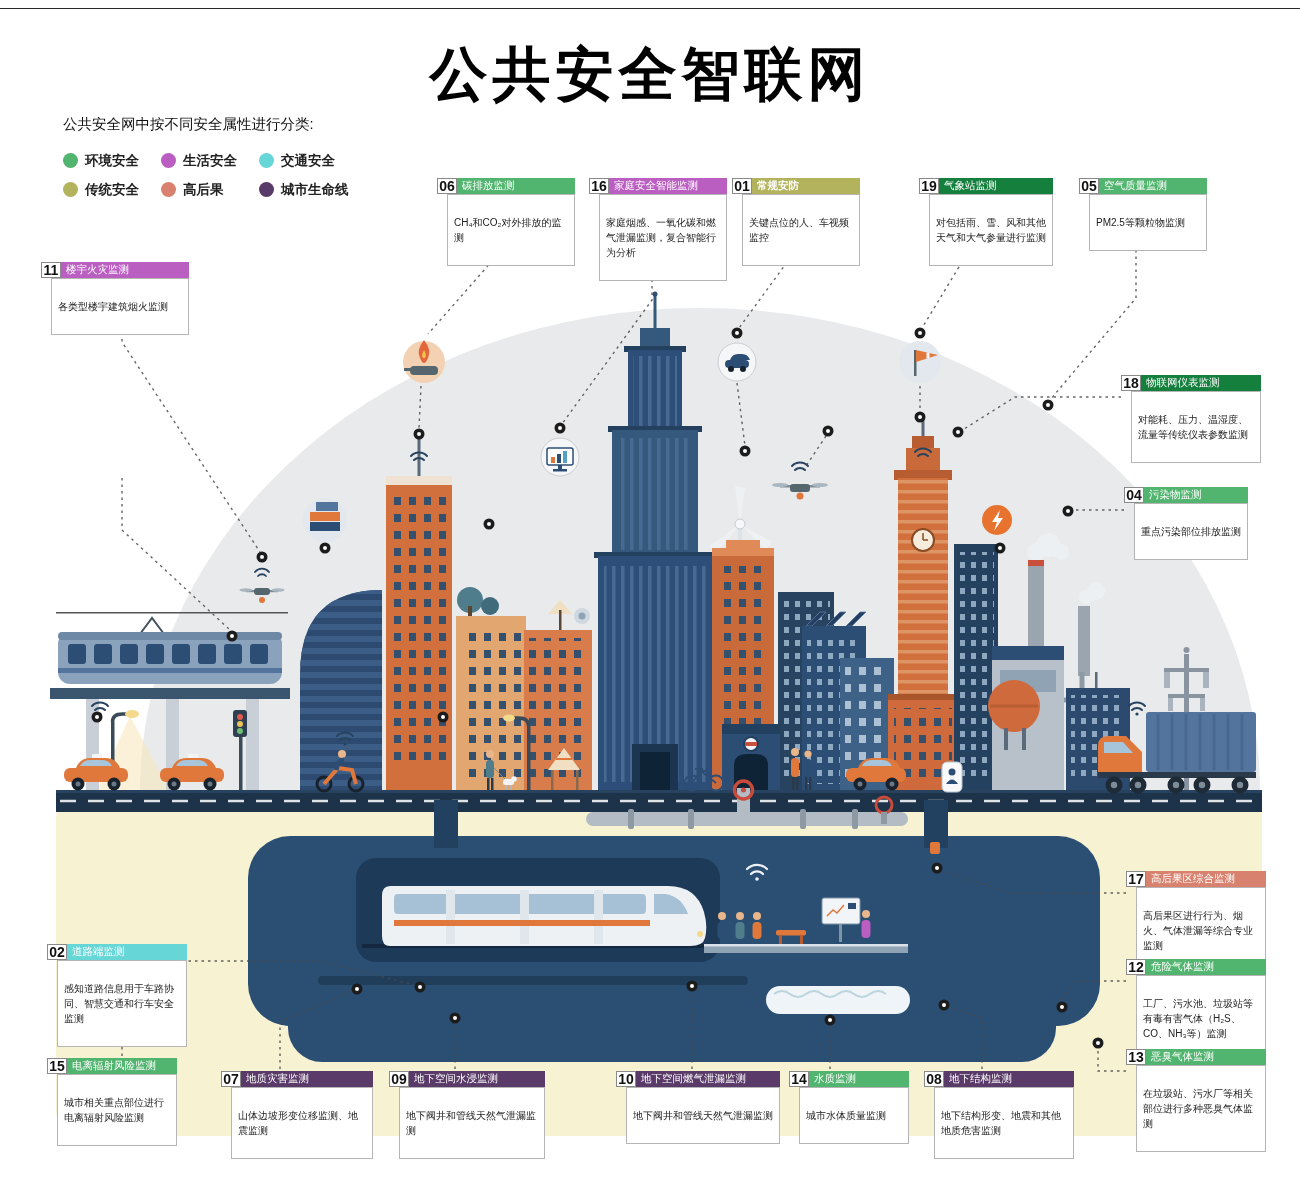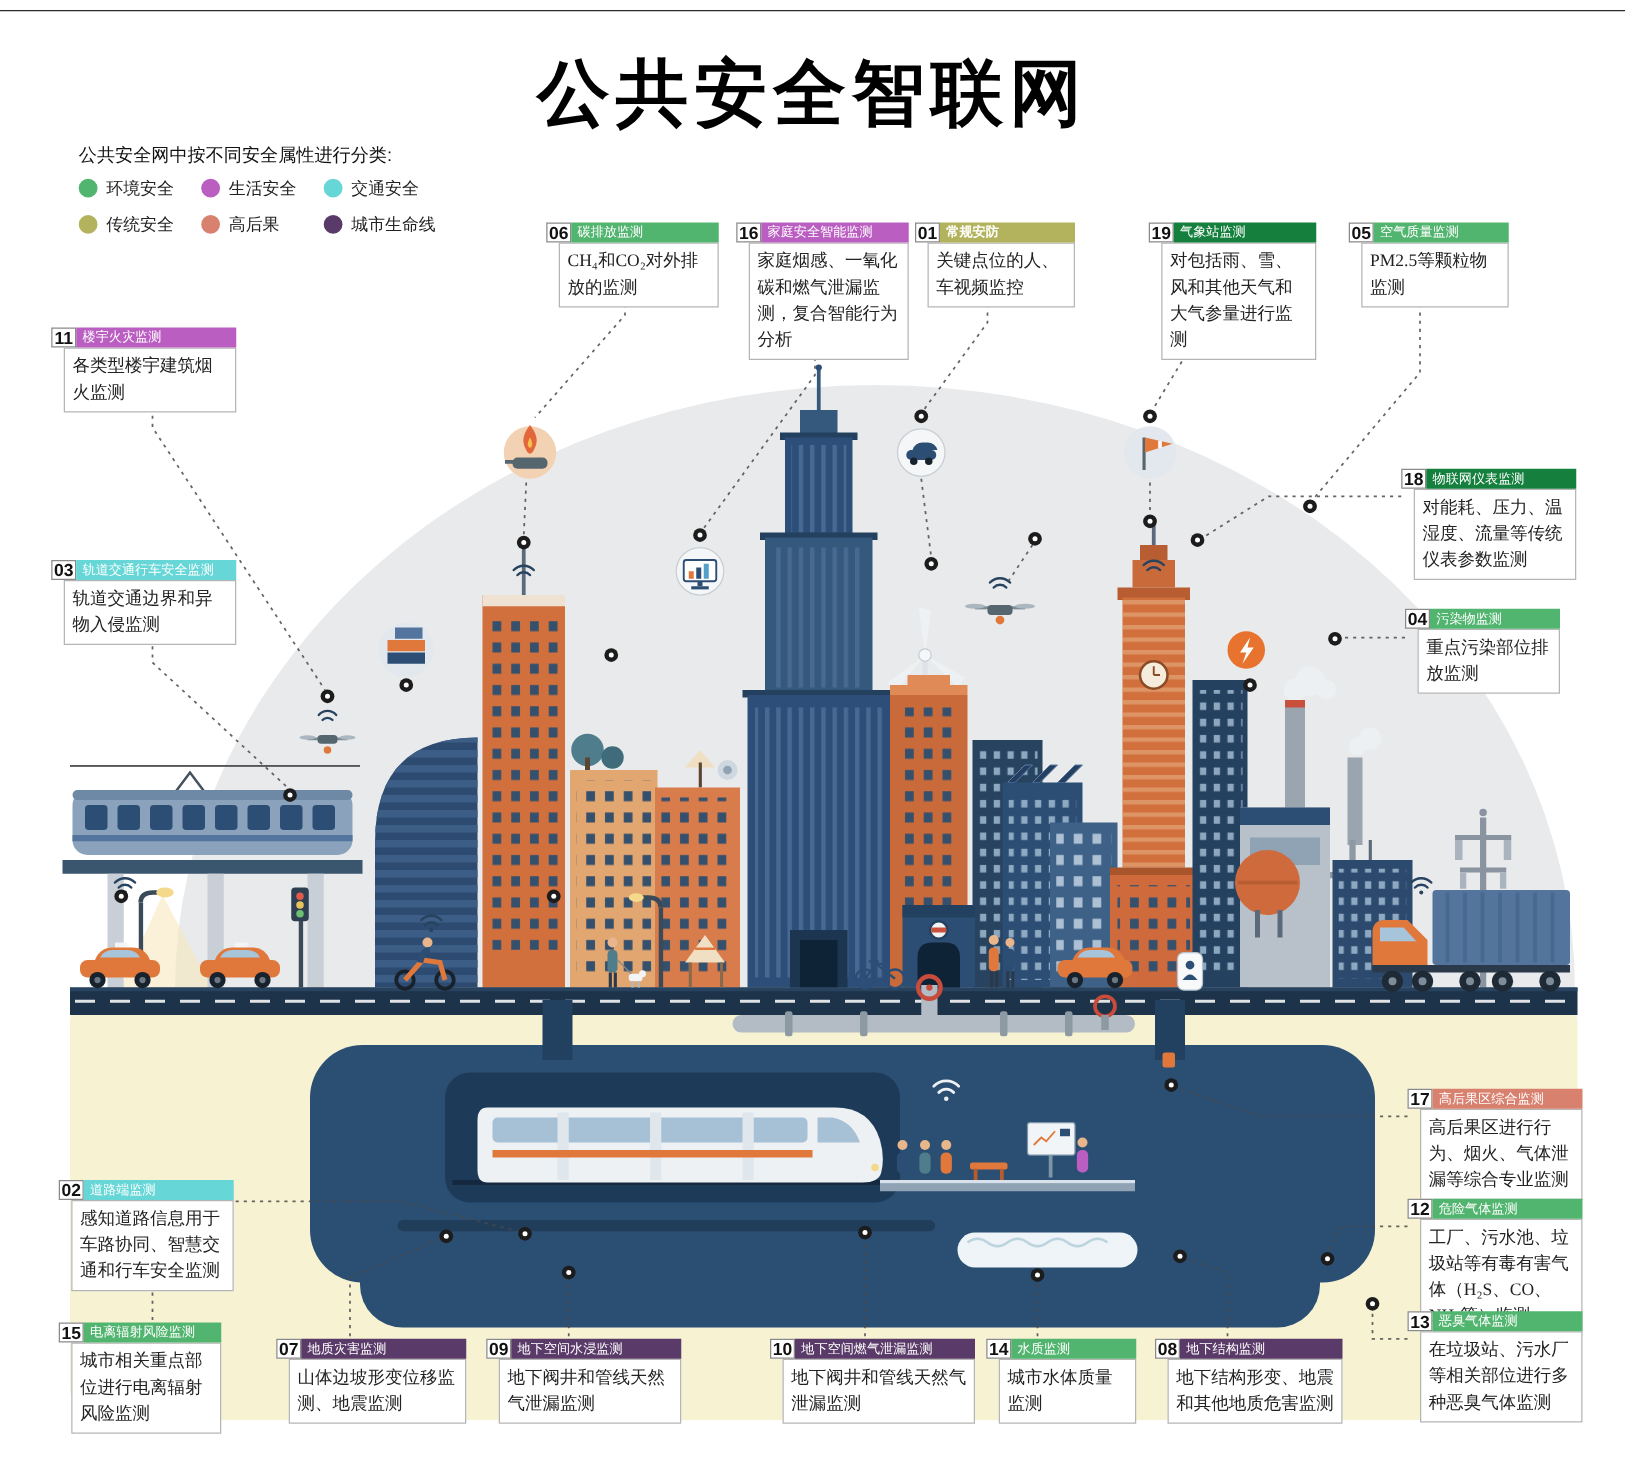--- a/index.html
+++ b/index.html
@@ -2,33 +2,33 @@
 <html><head>
 <meta charset="utf-8">
 <style>
   html,body{margin:0;padding:0;background:#fff;}
   body{font-family:"Liberation Sans","DejaVu Sans",sans-serif;}
   .stage{position:relative;width:1300px;height:1187px;background:#fff;overflow:hidden;}
   .top-rule{position:absolute;top:8px;left:0;right:0;height:1px;background:#2a2a2a;}
   .title{position:absolute;top:36px;left:0;right:0;margin:0;text-align:center;
          font-size:58px;font-weight:bold;letter-spacing:5px;color:#000;}
   .subtitle{position:absolute;left:63px;top:115px;font-size:14.5px;color:#111;}
-  .legend{position:absolute;left:63px;top:136px;display:grid;
-          grid-template-columns:98px 98px 110px;grid-auto-rows:29px;align-items:center;}
+  .legend{position:absolute;left:63px;top:146px;display:grid;
+          grid-template-columns:98px 98px 110px;grid-auto-rows:29px;align-items:center;font-weight:bold;}
   .lg-item{display:flex;align-items:center;gap:7px;font-size:13.5px;color:#222;}
   .lg-dot{width:15px;height:15px;border-radius:50%;flex:0 0 15px;}
   .illus{position:absolute;left:0;top:0;}
   .callout{position:absolute;z-index:5;}
   .co-head{display:flex;align-items:stretch;height:16px;}
   .co-num{flex:0 0 20px;background:#fff;border:1px solid #8a8a8a;box-sizing:border-box;
           font-size:14px;font-weight:bold;color:#111;display:flex;align-items:center;justify-content:center;}
   .co-title{flex:1;color:#fff;font-size:10.5px;display:flex;align-items:center;
             padding:0 5px;white-space:nowrap;overflow:hidden;}
   .co-desc{margin-left:10px;background:#fff;border:1px solid #b5b5b5;color:#222;
-           font-size:14px;line-height:1.5;padding:4px 6px;font-family:Liberation Serif, serif;}
+           font-size:10px;line-height:1.5;padding:20px 6px;}
 </style>
 </head>
 <body>
 
 <div class="stage">
   <div class="top-rule"></div>
   <h1 class="title">公共安全智联网</h1>
   <div class="subtitle">公共安全网中按不同安全属性进行分类:</div>
 
   <div class="legend">
@@ -685,27 +685,20 @@
       </div>
     <div class="co-desc">PM2.5等颗粒物监测</div>
   </div>
   <div class="callout" style="left:41px;top:262px;width:148px">
     <div class="co-head">
         <span class="co-num">11</span>
         <span class="co-title" style="background: rgb(187, 94, 194);">楼宇火灾监测</span>
       </div>
     <div class="co-desc">各类型楼宇建筑烟火监测</div>
   </div>
-  <div class="callout" style="left:41px;top:448px;width:148px">
-    <div class="co-head">
-        <span class="co-num">03</span>
-        <span class="co-title" style="background: rgb(102, 214, 214);">轨道交通行车安全监测</span>
-      </div>
-    <div class="co-desc">轨道交通边界和异物入侵监测</div>
-  </div>
   <div class="callout" style="left:1121px;top:375px;width:140px">
     <div class="co-head">
         <span class="co-num">18</span>
         <span class="co-title" style="background: #15803d;">物联网仪表监测</span>
       </div>
     <div class="co-desc">对能耗、压力、温湿度、流量等传统仪表参数监测</div>
   </div>
   <div class="callout" style="left:1124px;top:487px;width:124px">
     <div class="co-head">
         <span class="co-num">04</span>

